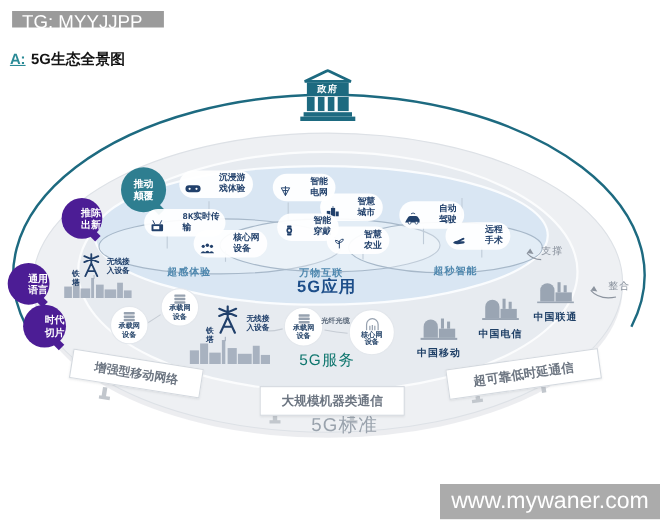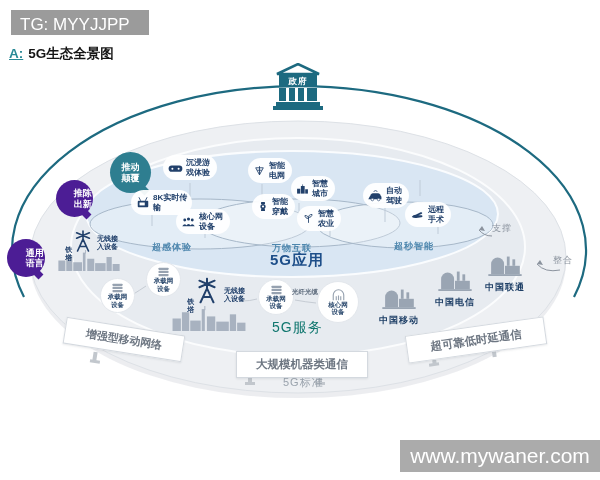--- a/index.html
+++ b/index.html
@@ -1,20 +1,20 @@
 <!DOCTYPE html>
 <html><head>
 <meta charset="utf-8">
 <style>
   html,body{margin:0;padding:0;background:#fff;}
   .stage{position:relative;width:600px;height:480px;background:#fff;overflow:hidden;
          font-family:"Liberation Sans","DejaVu Sans",sans-serif;}
   
-  .tg-badge{position:absolute;left:11px;top:10px;width:138px;height:25px;background:#9b9b9b;
-            color:#fff;font-size:17px;display:flex;align-items:flex-end;padding-left:9px;box-sizing:border-box;}
+  .tg-badge{position:absolute;left:11px;top:10px;width:138px;height:15px;background:#9b9b9b;
+            color:#fff;font-size:17px;display:flex;align-items:flex-start;padding-left:9px;box-sizing:border-box;}
   .section-line{position:absolute;left:9px;top:45px;font-size:13.5px;font-weight:bold;color:#141414;}
   .section-letter{color:#2a8a96;text-decoration:underline;margin-right:5px;}
   
   .base{position:absolute;left:0;top:0;}
   
   .gov{position:absolute;left:269px;top:63px;width:58px;height:47px;}
   .gov-label{position:absolute;left:0;top:13px;width:58px;text-align:center;color:#fff;
              font-size:8.5px;font-weight:bold;letter-spacing:1px;}
   
   .bubble{position:absolute;border-radius:50%;color:#fff;font-weight:bold;font-size:9px;
@@ -22,28 +22,28 @@
   .bubble span{display:block;width:2.3em;}
   .bubble::after{content:"";position:absolute;right:3px;bottom:-1px;width:7px;height:7px;
                  background:inherit;transform:rotate(45deg);}
   .b-teal{background:#2e7e90;}
   .b-gray{background:#4c1d95;justify-content:flex-end;}
   .bubble1{left:110px;top:152px;width:41px;height:41px;}
   .bubble2{left:56px;top:180px;width:37px;height:37px;}
   .bubble3{left:7px;top:239px;width:38px;height:38px;}
   .bubble4{left:21px;top:277px;width:39px;height:39px;}
   
-  .chip{position:absolute;display:flex;align-items:center;gap:3px;background:rgba(255,255,255,.93);
-        border-radius:16px;padding:3px 5px;}
+  .chip{position:absolute;display:flex;align-items:flex-end;gap:16px;background:rgba(255,255,255,.93);
+        border-radius:16px;padding:3px 5px;font-family:Liberation Mono, monospace;}
   .chip span{font-size:8px;font-weight:bold;color:#21406b;line-height:1.2;}
   .chip svg{flex:0 0 auto;}
   
   .zl-app{position:absolute;left:270px;top:251px;font-size:15px;font-weight:bold;color:#1d4e89;letter-spacing:1px;}
   .zl-svc{position:absolute;left:272px;top:319px;font-size:14px;font-weight:normal;color:#0f766e;letter-spacing:1px;}
-  .zl-std{position:absolute;left:283px;top:375px;font-size:11px;color:#9aa3ad;letter-spacing:1px;}
+  .zl-std{position:absolute;left:283px;top:375px;font-size:17px;color:#9aa3ad;letter-spacing:1px;}
   .sub-lab{position:absolute;font-size:9px;font-weight:bold;color:#4e87ae;letter-spacing:1px;}
   .sub1{left:152px;top:241px;} .sub2{left:272px;top:242px;} .sub3{left:394px;top:240px;}
   
   .node{position:absolute;background:#fff;border-radius:50%;border:1px solid #e3e7ec;
         display:flex;flex-direction:column;align-items:center;justify-content:center;box-sizing:border-box;}
   .node span{font-size:6.5px;font-weight:bold;color:#2c4a6e;line-height:1.15;text-align:center;width:3.4em;}
   .node1{left:100px;top:278px;width:35px;height:35px;}
   .node2{left:146px;top:262px;width:35px;height:35px;}
   .node3{left:258px;top:279px;width:36px;height:36px;}
   .node4{left:317px;top:281px;width:42px;height:42px;}
@@ -197,20 +197,23 @@
 
   <div class="bubble b-teal bubble1">
       <span>推动颠覆</span>
     </div>
   <div class="bubble b-gray bubble2">
       <span>推陈出新</span>
     </div>
   <div class="bubble b-gray bubble3">
       <span>通用语言</span>
     </div>
+  <div class="bubble b-gray bubble4">
+      <span>时代切片</span>
+    </div>
 
   <div class="chip" style="left:163px;top:155px;">
     <svg width="15" height="12" viewBox="0 0 24 18">
         <rect x="1" y="5" width="22" height="10" rx="5" fill="#21406b"></rect>
         <circle cx="7" cy="10" r="1.6" fill="#fff"></circle>
         <circle cx="17" cy="10" r="1.6" fill="#fff"></circle>
       </svg>
     <span style="width:3.2em;">沉浸游戏体验</span>
   </div>
   <div class="chip" style="left:131px;top:190px;">

